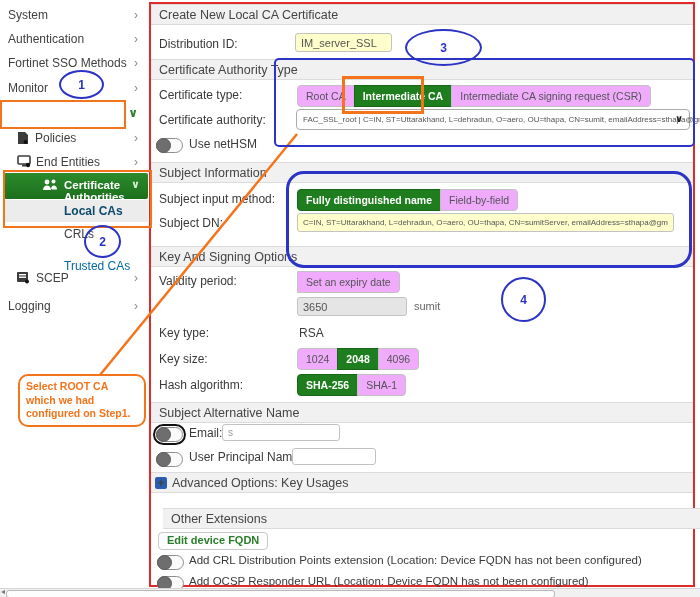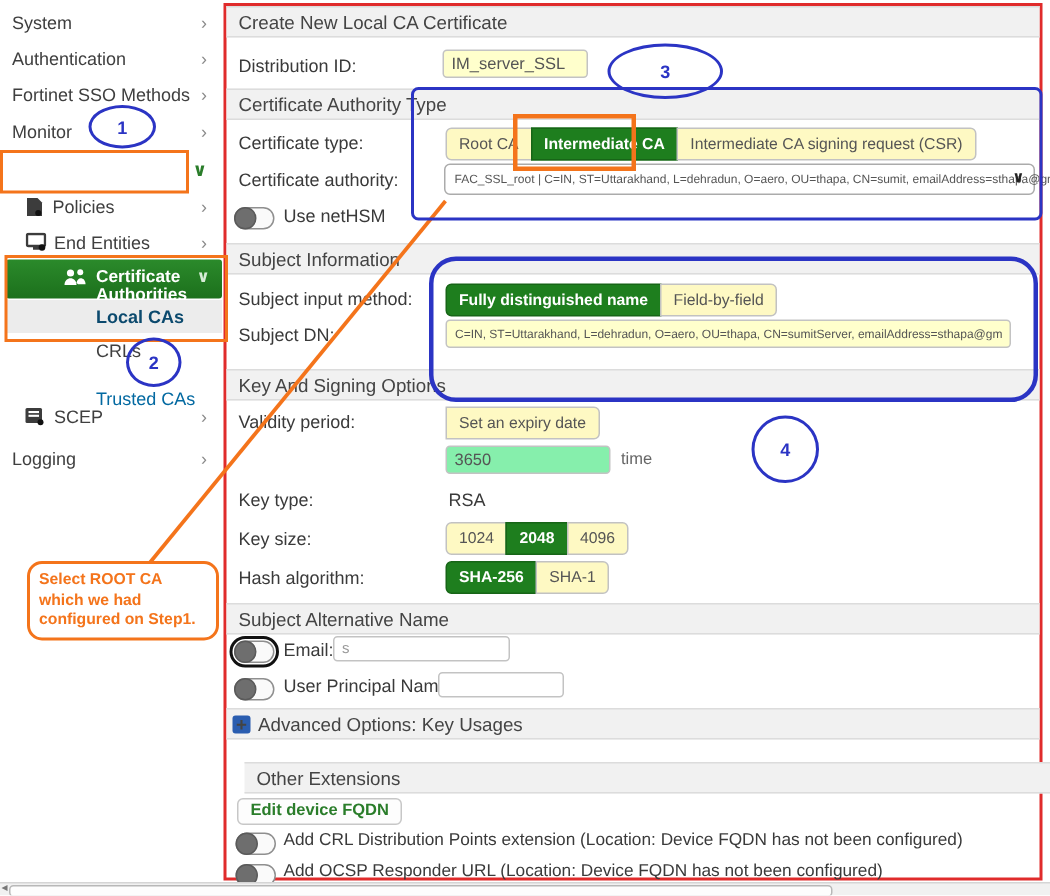--- a/index.html
+++ b/index.html
@@ -21,21 +21,21 @@
   .sideicon{position:absolute;top:3px;}
 
   
   #main{position:absolute;left:149px;top:2px;width:546px;height:585px;border:2px solid #e02b2b;background:#fff;box-sizing:border-box;}
   .hdrbar{position:absolute;left:0;width:100%;height:21px;background:#f1f1f1;border-top:1px solid #dcdcdc;border-bottom:1px solid #dcdcdc;box-sizing:border-box;}
   .hdrbar span{position:absolute;left:8px;top:3px;font-size:12.5px;color:#444;}
   .flabel{position:absolute;left:8px;font-size:12px;color:#3a3a3a;white-space:nowrap;}
   .inp{position:absolute;border:1px solid #c3c3c3;border-radius:3px;font-family:inherit;color:#555;box-sizing:border-box;padding:0 5px;font-size:11px;}
   .inp-yellow{background:#ffffcc;}
   .segwrap{position:absolute;display:flex;}
-  .seg{height:20px;line-height:20px;padding:0 8px;font-size:10.5px;color:#555;background:#fef9c3;border:1px solid #c2c2c2;margin-left:-1px;cursor:pointer;white-space:nowrap;}
+  .seg{height:20px;line-height:20px;padding:0 8px;font-size:10.5px;color:#555;background:#f0abfc;border:1px solid #c2c2c2;margin-left:-1px;cursor:pointer;white-space:nowrap;}
   .seg:first-child{border-radius:4px 0 0 4px;margin-left:0;}
   .seg:last-child{border-radius:0 4px 4px 0;}
   .seg.sel{background:#1e7e1e;border-color:#176517;color:#fff;font-weight:bold;}
   .fselect{position:absolute;height:21px;border:1px solid #ababab;border-radius:4px;background:#fff;box-sizing:border-box;cursor:pointer;}
   .fselect .txt{position:absolute;left:6px;top:5px;font-size:8px;color:#555;white-space:nowrap;}
   .fselect .chev{position:absolute;right:6px;top:3px;font-size:10px;color:#222;font-weight:bold;}
   .toggle{position:absolute;width:25px;height:13px;border:1px solid #8f8f8f;border-radius:8px;background:#fafafa;cursor:pointer;}
   .toggle::after{content:"";position:absolute;left:-1px;top:-1px;width:13px;height:13px;border-radius:50%;background:#6e6e6e;border:1px solid #5a5a5a;}
   .toggle-focus{outline:2px solid #111;outline-offset:1px;border-radius:8px;}
   .tlabel{position:absolute;font-size:12px;color:#3a3a3a;white-space:nowrap;}
@@ -176,22 +176,22 @@
     <span class="flabel" style="top:212px;">Subject DN:</span>
     <input class="inp inp-yellow" style="left: 146px; top: 209px; width: 377px; height: 19px; font-size: 8px;" value="C=IN, ST=Uttarakhand, L=dehradun, O=aero, OU=thapa, CN=sumitServer, emailAddress=sthapa@gmail.com">
 
     <div class="hdrbar" style="top:242px;">
       <span>Key And Signing Options</span>
     </div>
     <span class="flabel" style="top:270px;">Validity period:</span>
     <div class="segwrap" style="left:146px;top:267px;">
       <div class="seg">Set an expiry date</div>
     </div>
-    <input class="inp" style="left: 146px; top: 293px; width: 110px; height: 19px; background: #86efac;" value="3650">
-    <span class="tlabel" style="left:263px;top:296px;color:#666;font-size:11px;">time</span>
+    <input class="inp" style="left: 146px; top: 293px; width: 110px; height: 19px; background: #e5e5e5;" value="3650">
+    <span class="tlabel" style="left:263px;top:296px;color:#666;font-size:11px;">sumit</span>
 
     <span class="flabel" style="top:322px;">Key type:</span>
     <span class="tlabel" style="left:148px;top:322px;">RSA</span>
 
     <span class="flabel" style="top:348px;">Key size:</span>
     <div class="segwrap" style="left:146px;top:344px;">
       <div class="seg">1024</div>
       <div class="seg sel">2048</div>
       <div class="seg">4096</div>
     </div>

